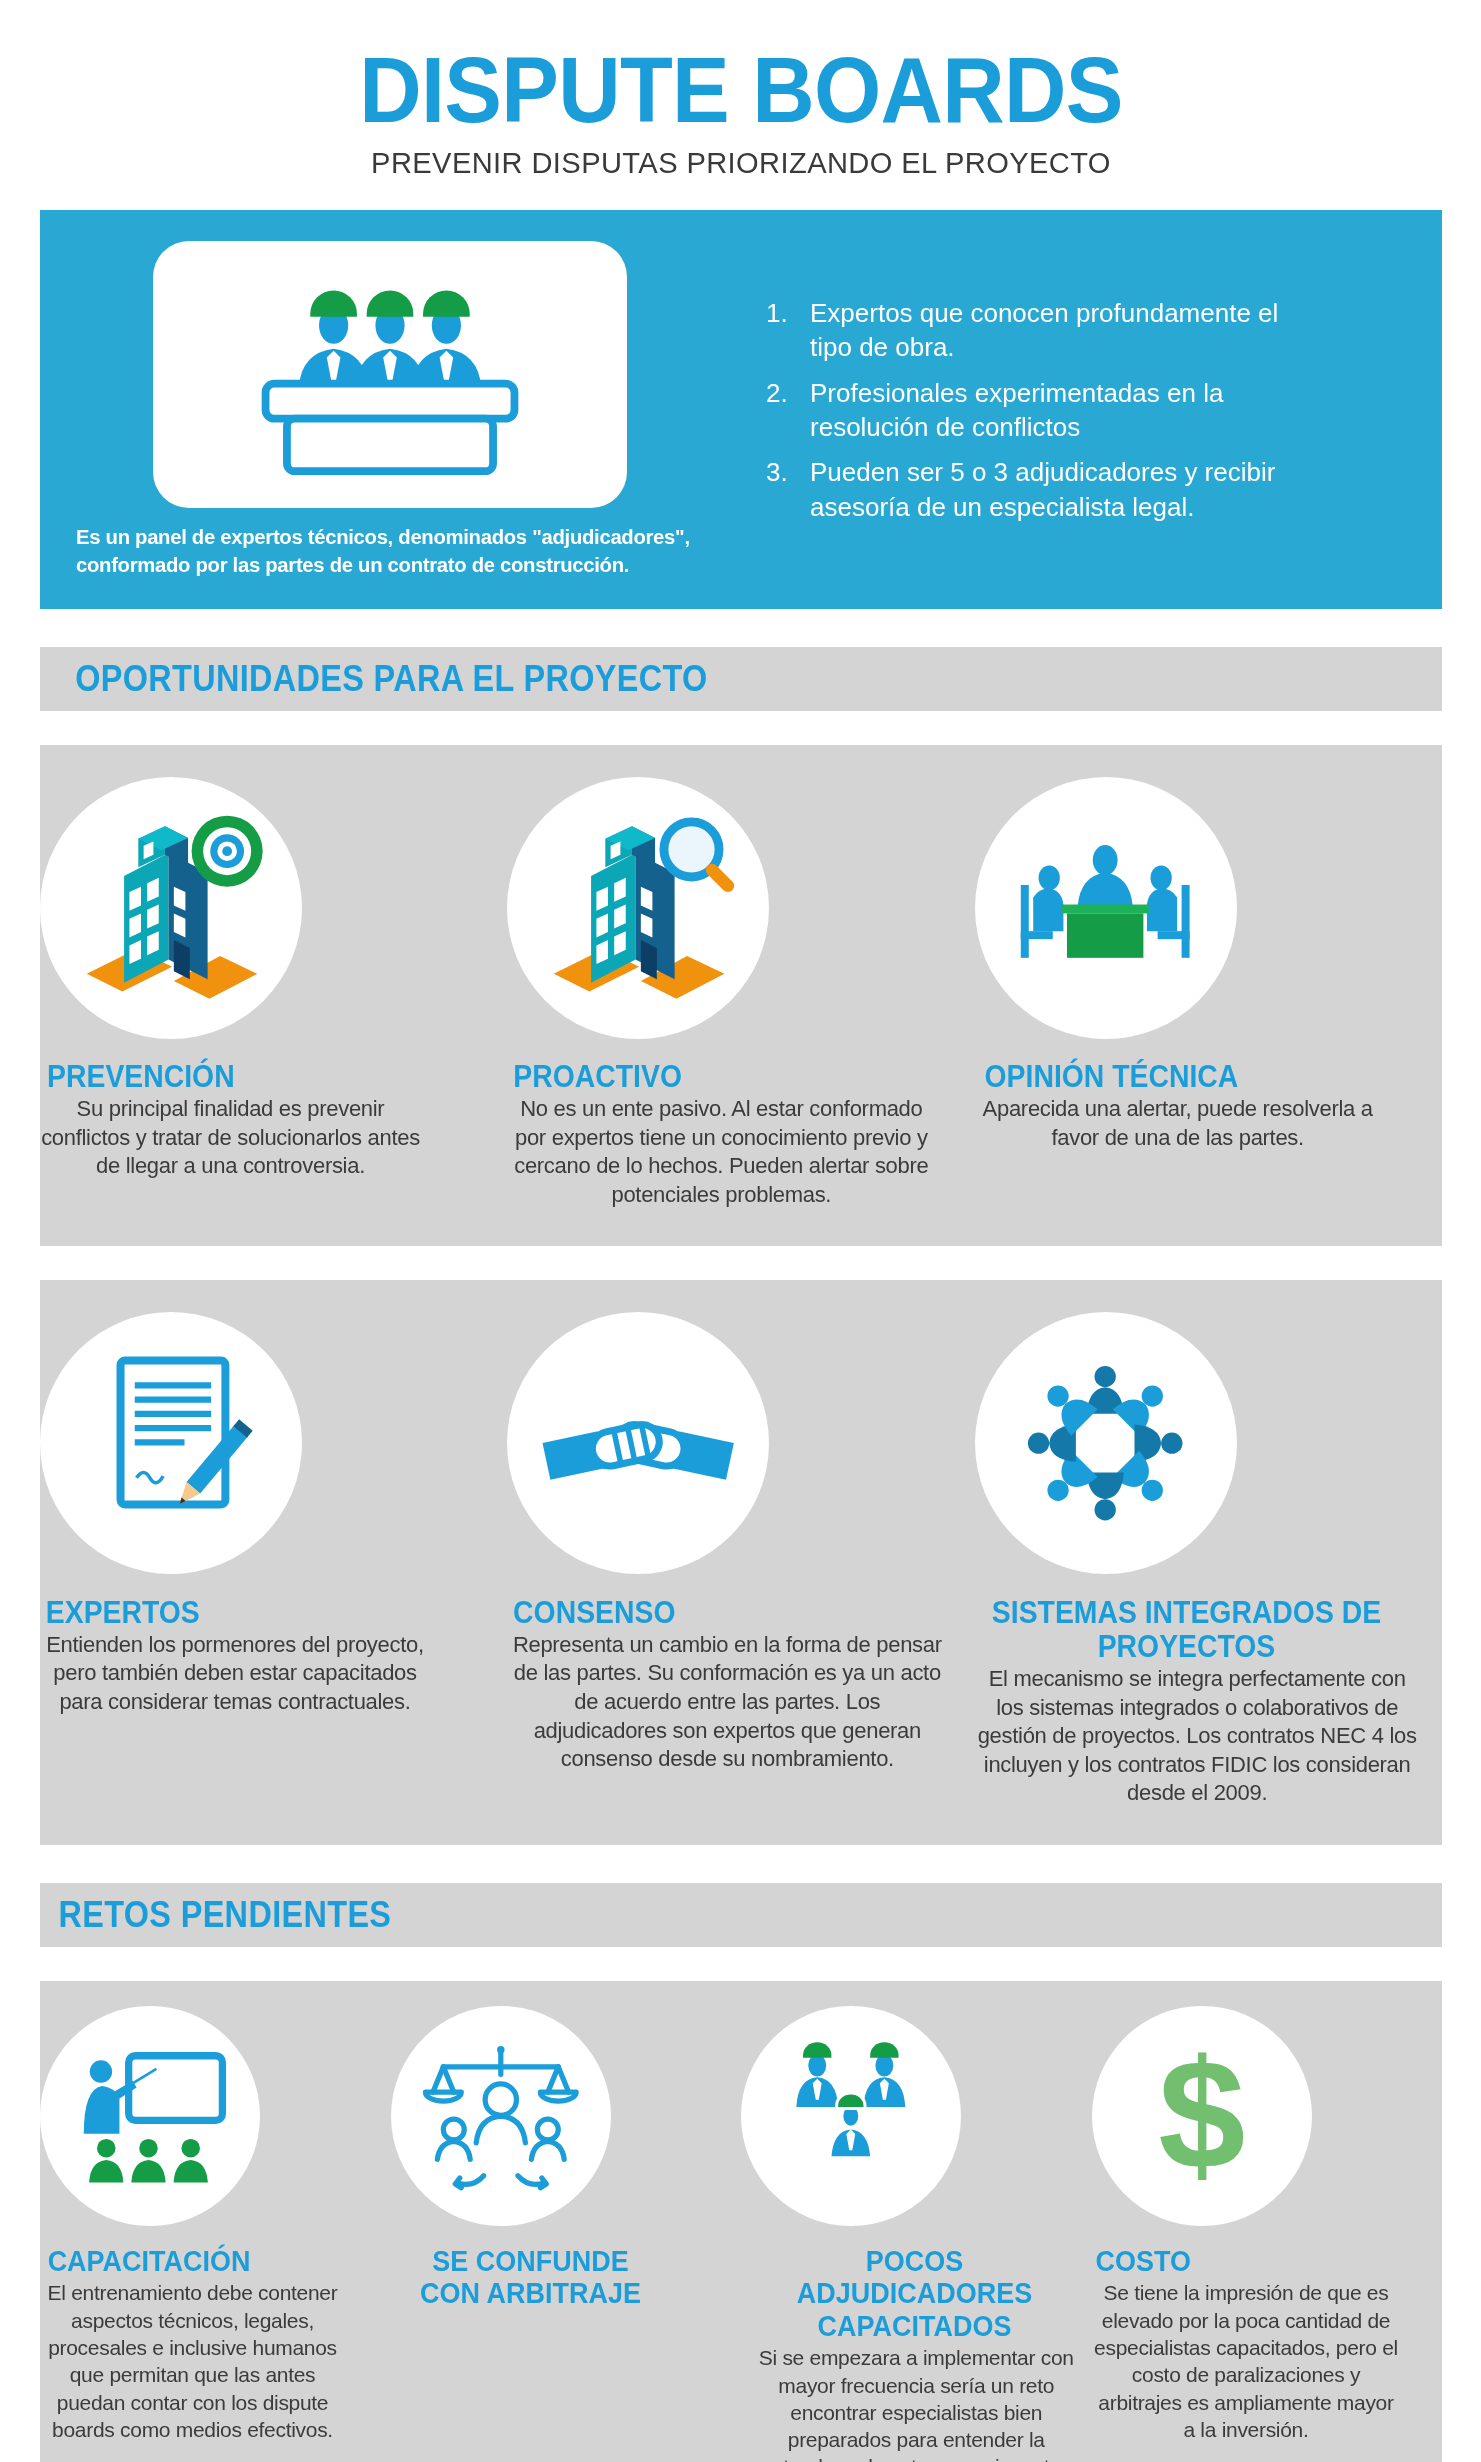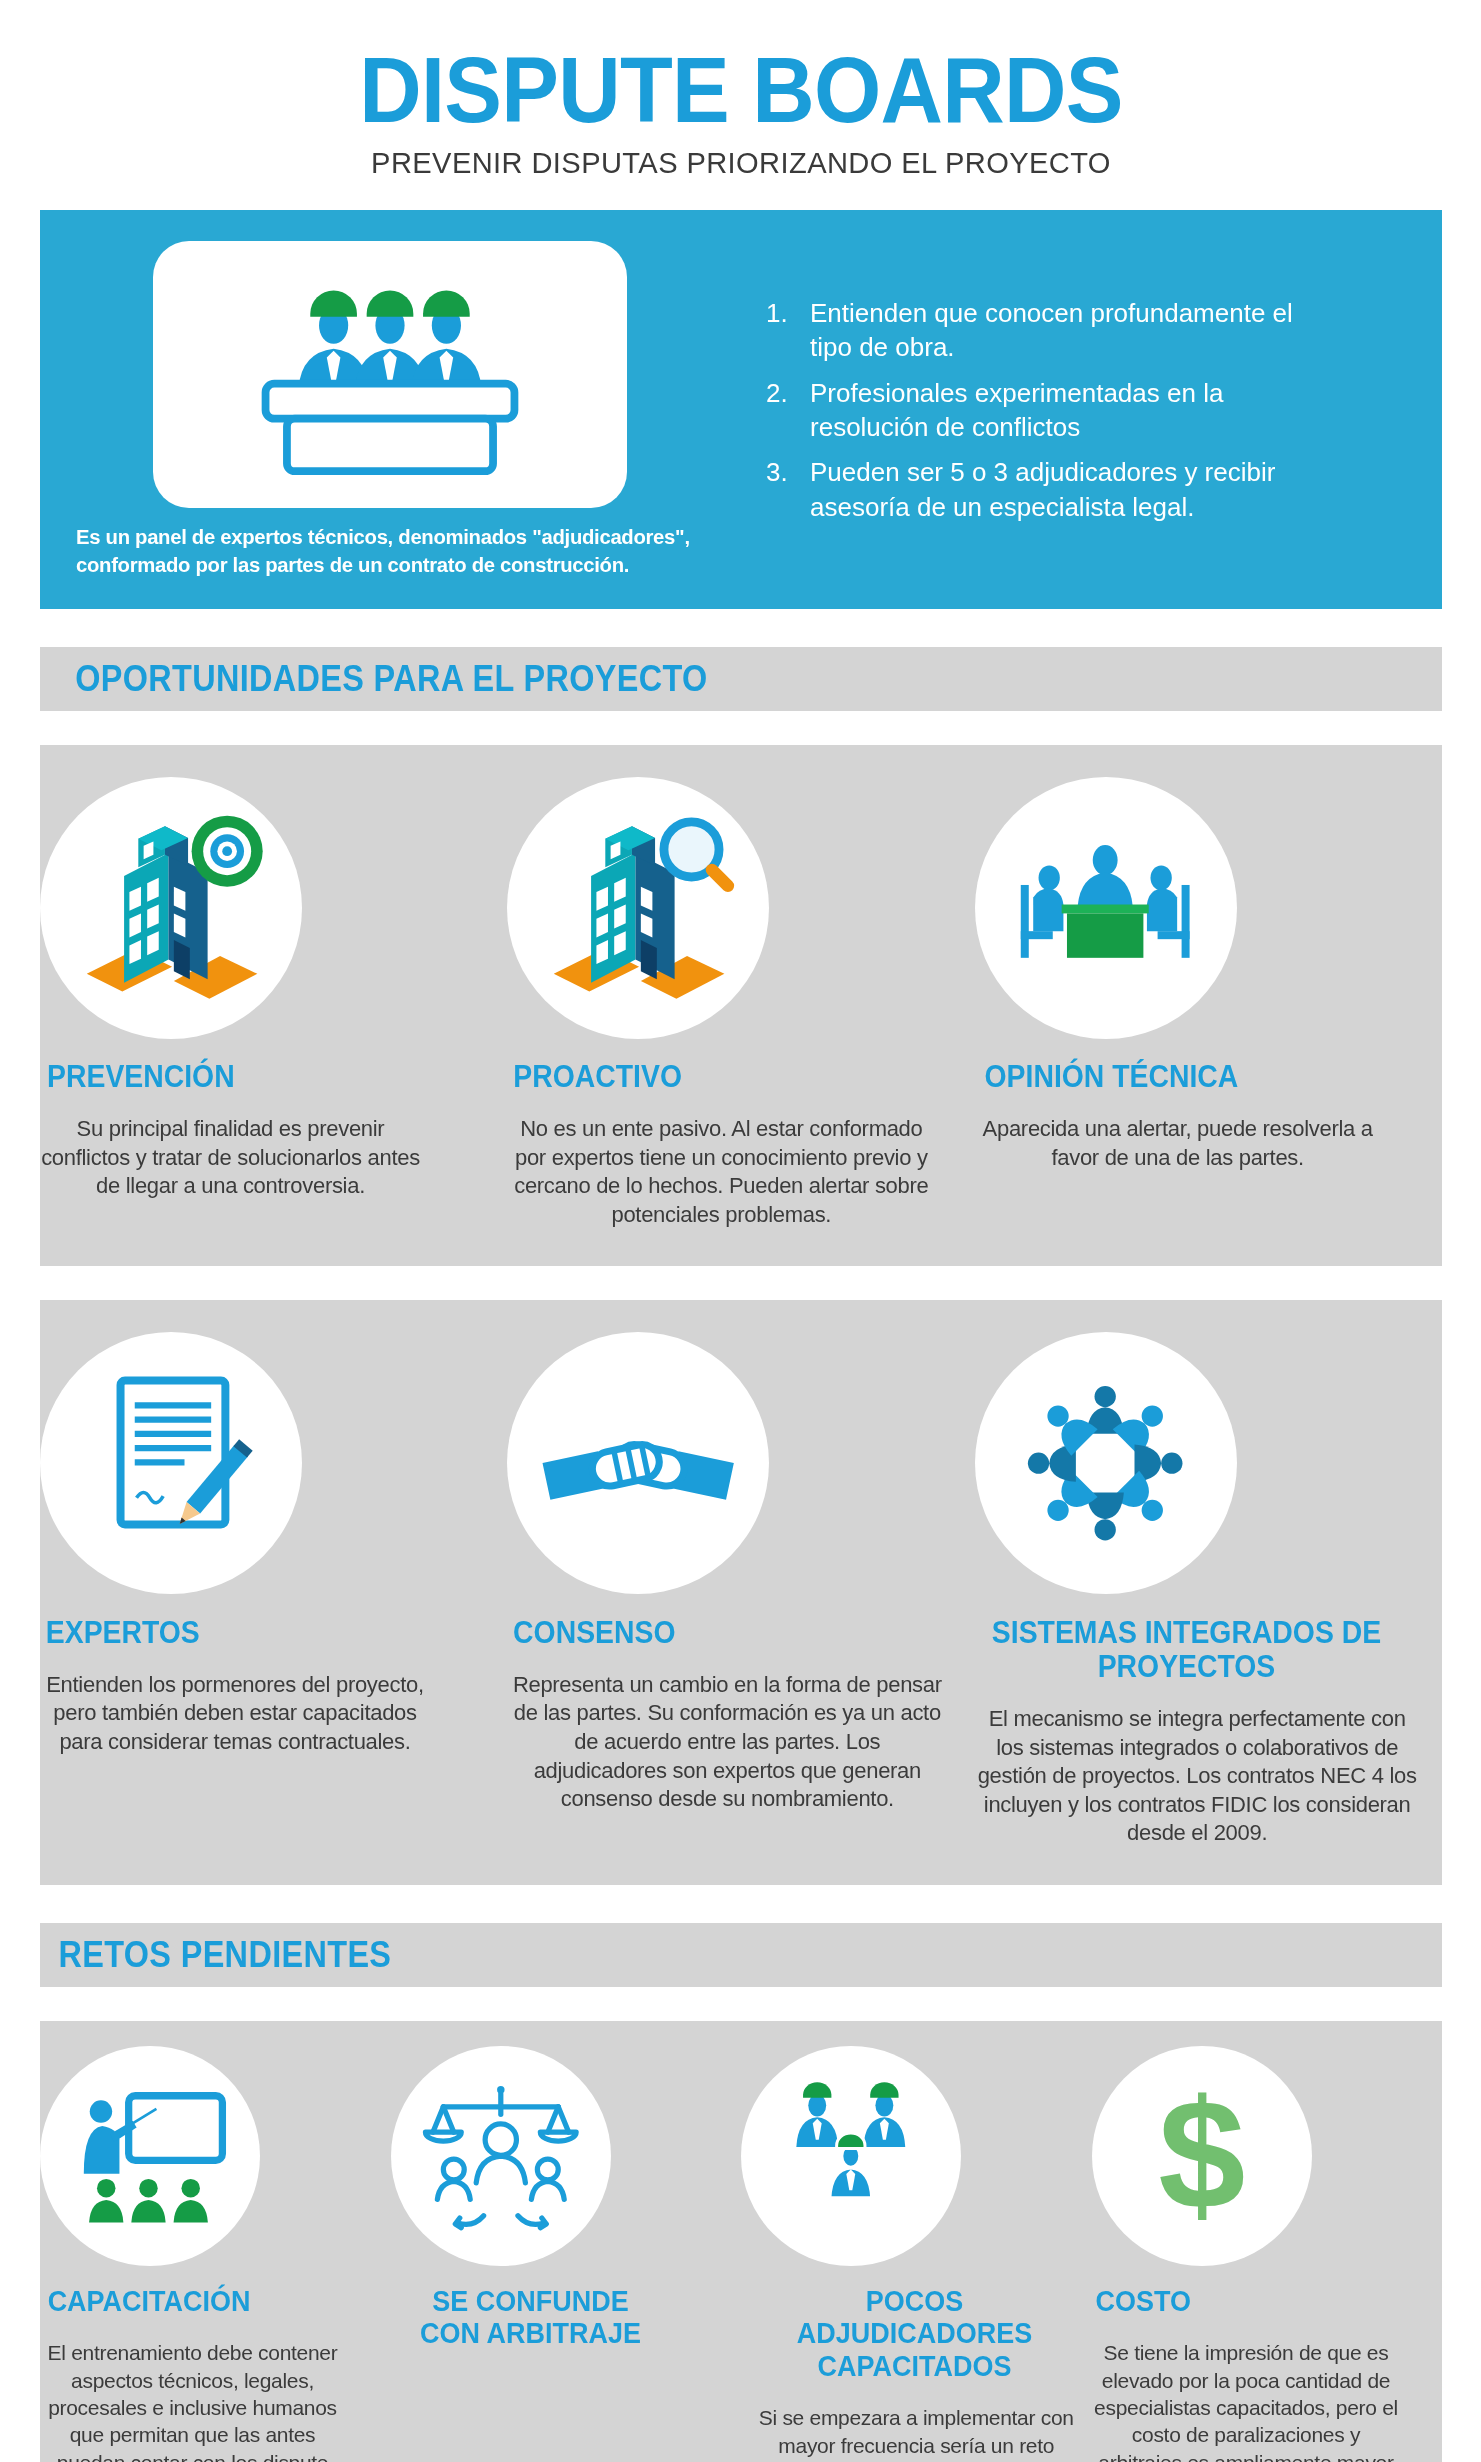--- a/index.html
+++ b/index.html
@@ -20,21 +20,21 @@
   .banner-right{flex:1;display:flex;flex-direction:column;justify-content:center;gap:11px;padding-left:61px;padding-right:25.4px;color:#fff;max-width:644px;}
   .banner-item{display:flex;font-size:26px;line-height:1.32;}
   .banner-item .num{width:44px;flex:none;}
   .bar{margin:38px 40px 0;background:var(--gray);height:64px;display:flex;align-items:center;justify-content:flex-start;}
   .bar-title{color:var(--cyan);font-size:36px;font-weight:bold;transform:scaleX(.9);letter-spacing:0.4px;}
   .section{margin:34px 40px 0;background:var(--gray);display:flex;padding:32px 0 37px;}
   .col{flex:1;display:flex;flex-direction:column;align-items:flex-start;}
   .circle{width:262px;height:262px;border-radius:50%;background:#fff;display:flex;align-items:center;justify-content:center;flex:none;}
   .circle svg{width:78%;height:78%;}
   .card-title{margin-top:20.3px;color:var(--cyan);font-weight:bold;font-size:30.5px;text-align:center;line-height:1.12;transform:scaleX(.93);}
-  .card-text{margin-top:22px;color:var(--body);font-size:22px;line-height:1.3;text-align:center;letter-spacing:-0.3px;}
+  .card-text{margin-top:2px;color:var(--body);font-size:22px;line-height:1.3;text-align:center;letter-spacing:-0.3px;}
   .three.r1 .col:nth-child(1) .card-text{max-width:381px;}
   .three.r1 .col:nth-child(2) .card-text{max-width:428px;}
   .three.r1 .col:nth-child(3) .card-text{max-width:406px;}
   .three.r2 .col:nth-child(1) .card-text{max-width:390px;}
   .three.r2 .col:nth-child(2) .card-text{max-width:440px;}
   .three.r2 .col:nth-child(3) .card-text{max-width:445px;}
   .three.r2 .col:nth-child(3) .card-title{max-width:423px;}
   .section.four{padding:25.4px 0 39px;}
   .four .circle{width:220px;height:220px;}
   .four .card-title{font-size:29px;margin-top:18.6px;}
@@ -85,21 +85,21 @@
         </svg>
       </div>
       <div class="banner-caption">
         <span>Es un panel de expertos técnicos, denominados "adjudicadores",</span>
         <span>conformado por las partes de un contrato de construcción.</span>
       </div>
     </div>
     <div class="banner-right">
       <div class="banner-item">
         <span class="num">1.</span>
-        <span>Entienden que conocen profundamente el tipo de obra.</span>
+        <span>Expertos que conocen profundamente el tipo de obra.</span>
       </div>
       <div class="banner-item">
         <span class="num">2.</span>
         <span>Profesionales experimentadas en la resolución de conflictos</span>
       </div>
       <div class="banner-item">
         <span class="num">3.</span>
         <span>Pueden ser 5 o 3 adjudicadores y recibir asesoría de un especialista legal.</span>
       </div>
     </div>

